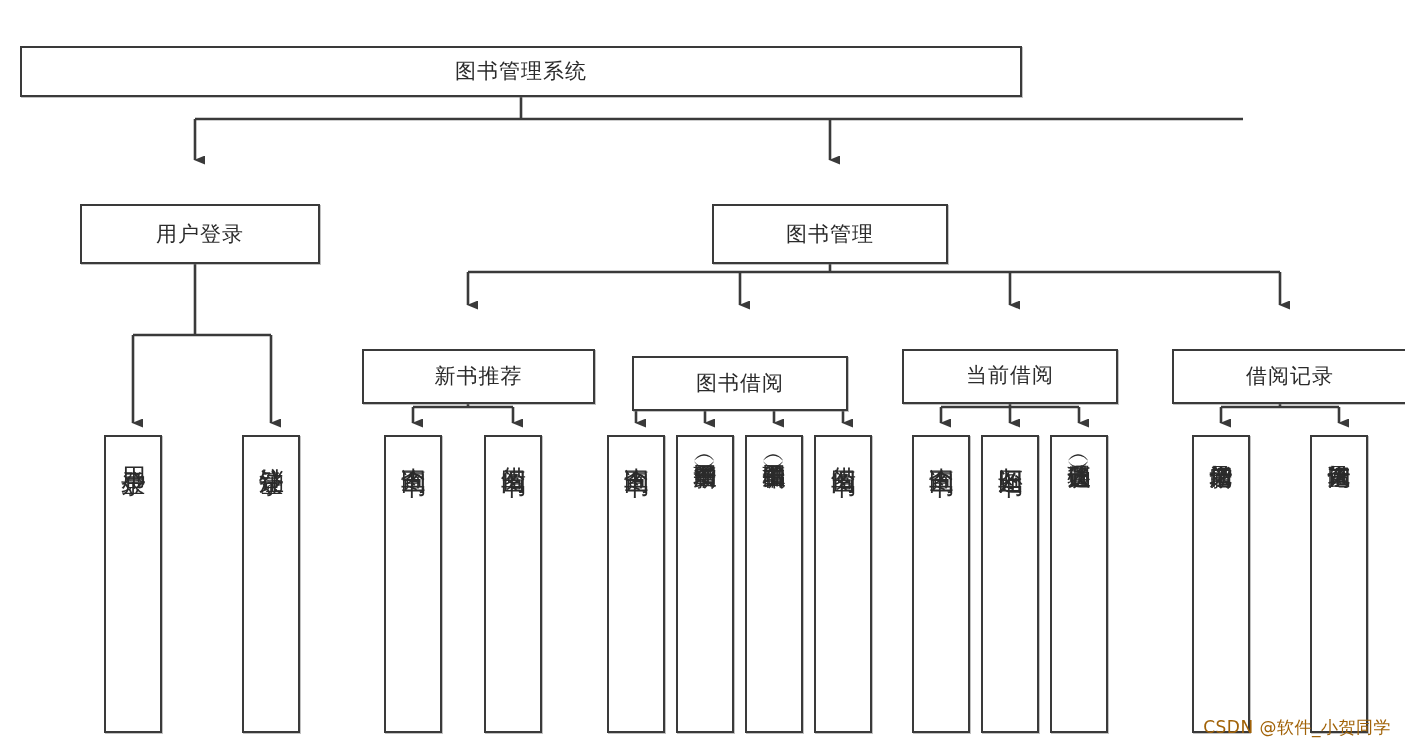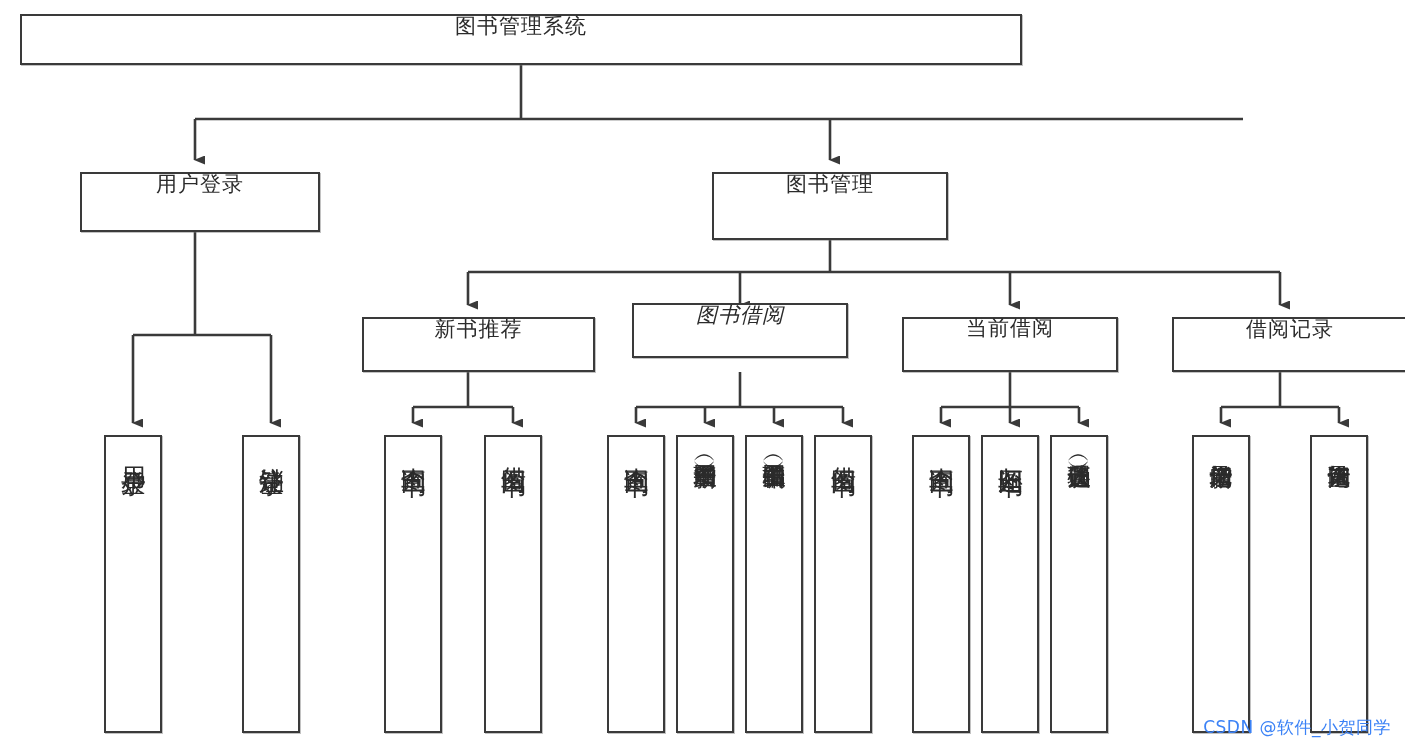--- a/index.html
+++ b/index.html
@@ -24,22 +24,23 @@
   }
   .node-box {
     position: absolute;
     box-sizing: border-box;
     background: #ffffff;
     border: 2px solid #3a3a3a;
     box-shadow: 1px 1px 0 rgba(120,120,120,0.45);
   }
   .node-h {
     display: flex;
-    align-items: flex-start;
+    align-items: center;
     justify-content: center;
+    margin-top: 32px;
   }
   .node-h .node-label {
     font-size: 21px;
     color: #2b2b2b;
     letter-spacing: 1px;
     line-height: 1;
     white-space: nowrap;
   }
   .node-v {
     display: flex;
@@ -67,21 +68,21 @@
     top: 0;
     width: 1405px;
     height: 747px;
     pointer-events: none;
   }
   #watermark {
     position: absolute;
     right: 14px;
     bottom: 8px;
     font-size: 17px;
-    color: #3b82f6;
+    color: #a16207;
     letter-spacing: 0.5px;
     white-space: nowrap;
     user-select: none;
     text-align: right;
   }
 </style>
 </head>
 <body>
 
 <div id="diagram-root">
@@ -137,28 +138,28 @@
     </g>
   </svg>
 
   <div class="node-box node-h" style="left:20px; top:14px; width:1002px; height:51px;">
     <span class="node-label">图书管理系统</span>
   </div>
 
   <div class="node-box node-h" style="left:80px; top:172px; width:240px; height:60px;">
     <span class="node-label">用户登录</span>
   </div>
-  <div class="node-box node-h" style="left:712px; top:172px; width:236px; height:68px;">
+  <div class="node-box node-h" style="left:712px; top:172px; width:236px; height:60px;">
     <span class="node-label">图书管理</span>
   </div>
 
   <div class="node-box node-h" style="left:362px; top:317px; width:233px; height:55px;font-family:Liberation Serif, serif;">
     <span class="node-label">新书推荐</span>
   </div>
-  <div class="node-box node-h" style="left:632px; top:303px; width:216px; height:55px;font-style:italic;">
+  <div class="node-box node-h" style="left:632px; top:324px; width:216px; height:55px;">
     <span class="node-label">图书借阅</span>
   </div>
   <div class="node-box node-h" style="left:902px; top:317px; width:216px; height:55px;font-family:Liberation Mono, monospace;">
     <span class="node-label">当前借阅</span>
   </div>
   <div class="node-box node-h" style="left:1172px; top:317px; width:236px; height:55px;">
     <span class="node-label">借阅记录</span>
   </div>
 
   <div class="node-box node-v" style="left:104px; top:435px; width:58px; height:298px;">

